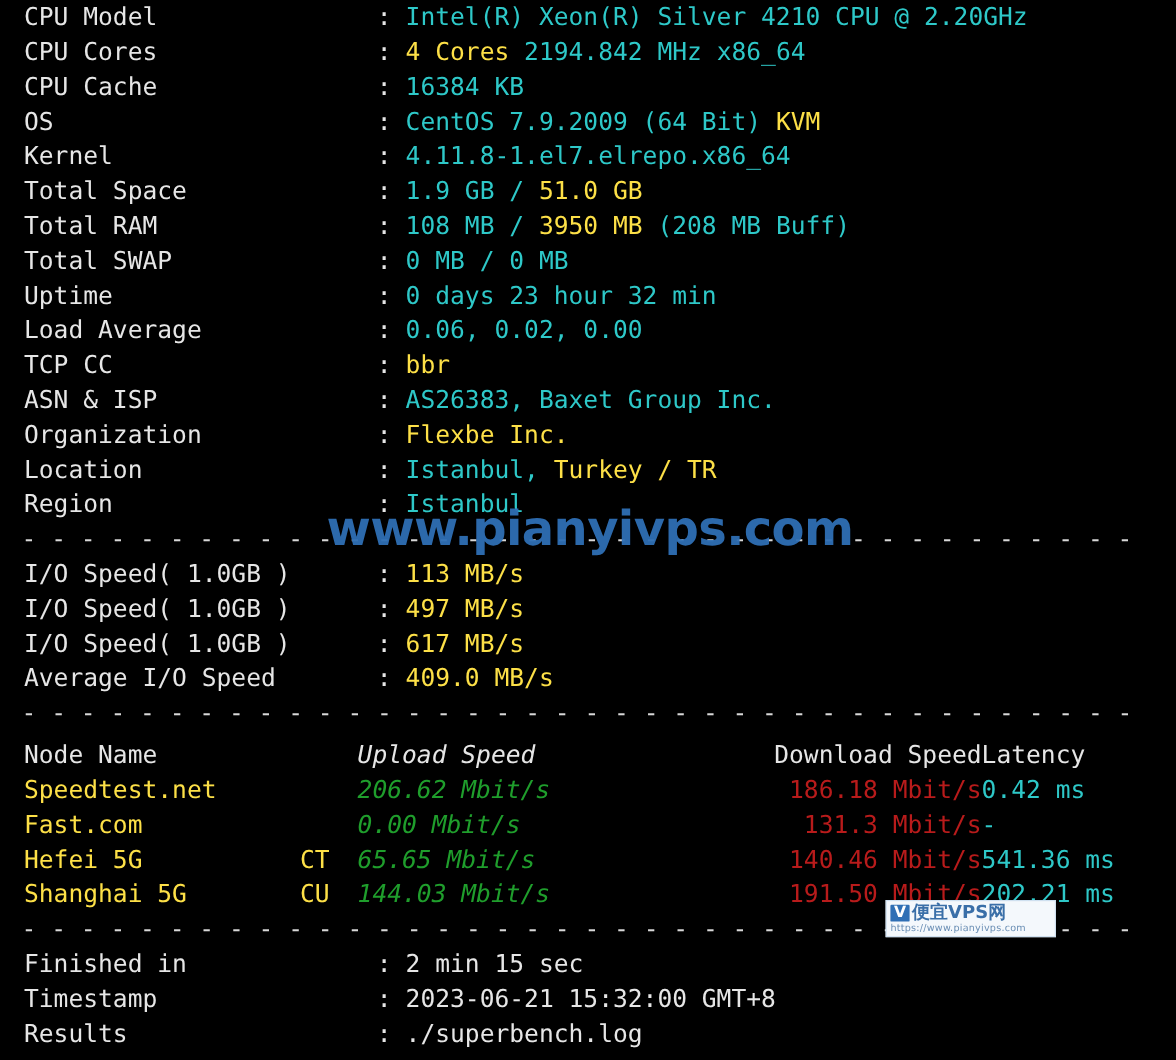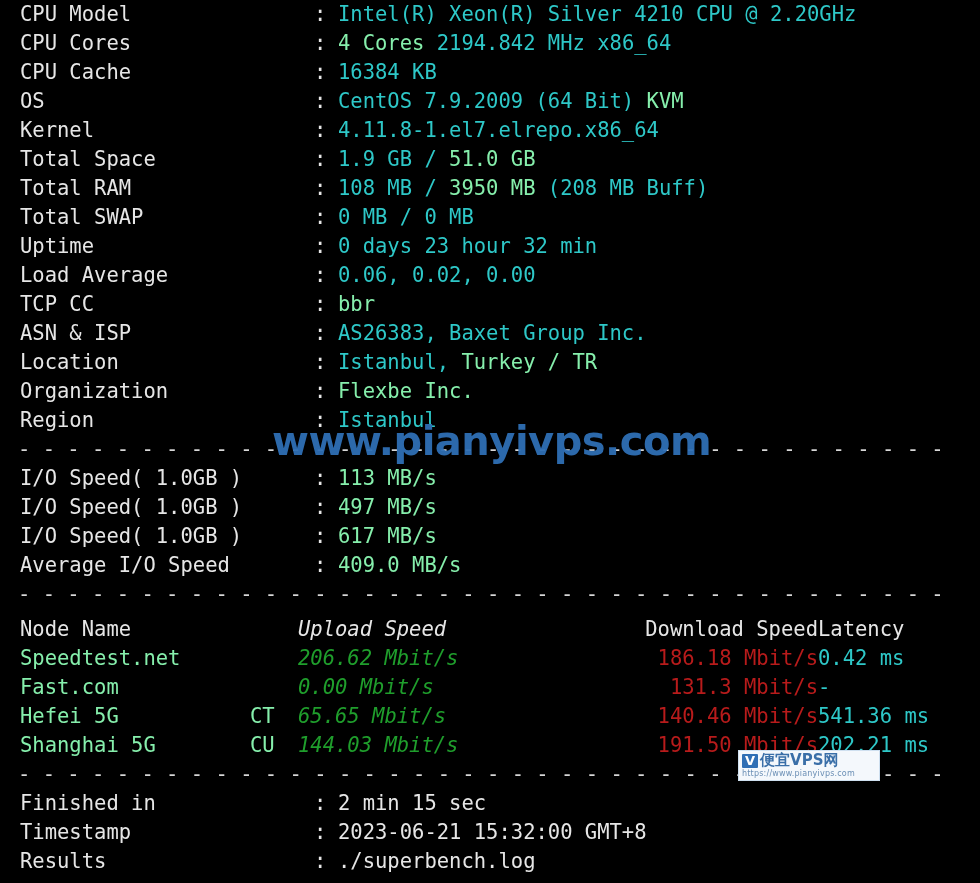--- a/index.html
+++ b/index.html
@@ -30,21 +30,21 @@
     font-size: 20.5px;
     letter-spacing: 0px;
     white-space: pre;
     padding-left: 20px;
     box-sizing: border-box;
   }
 
   
   .c-white  { color: #e6e6e6; }
   .c-cyan   { color: #2ec8c8; }
-  .c-yellow { color: #86efac; }
+  .c-yellow { color: #fde047; }
   .c-green  { color: #1f9e2c; }
   .c-red    { color: #b81b1b; }
 
   .label {
     display: inline-block;
     width: 294px;
     color: #e6e6e6;
   }
   .colon {
     display: inline-block;
@@ -139,22 +139,22 @@
       <div class="line"><span class="label">CPU Cache</span><span class="colon">:</span><span><span class="c-cyan">16384 KB</span></span></div>
       <div class="line"><span class="label">OS</span><span class="colon">:</span><span><span class="c-cyan">CentOS 7.9.2009 (64 Bit)</span><span class="c-white"> </span><span class="c-yellow">KVM</span></span></div>
       <div class="line"><span class="label">Kernel</span><span class="colon">:</span><span><span class="c-cyan">4.11.8-1.el7.elrepo.x86_64</span></span></div>
       <div class="line"><span class="label">Total Space</span><span class="colon">:</span><span><span class="c-cyan">1.9 GB</span><span class="c-cyan"> / </span><span class="c-yellow">51.0 GB</span></span></div>
       <div class="line"><span class="label">Total RAM</span><span class="colon">:</span><span><span class="c-cyan">108 MB</span><span class="c-cyan"> / </span><span class="c-yellow">3950 MB</span><span class="c-cyan"> (208 MB Buff)</span></span></div>
       <div class="line"><span class="label">Total SWAP</span><span class="colon">:</span><span><span class="c-cyan">0 MB / 0 MB</span></span></div>
       <div class="line"><span class="label">Uptime</span><span class="colon">:</span><span><span class="c-cyan">0 days 23 hour 32 min</span></span></div>
       <div class="line"><span class="label">Load Average</span><span class="colon">:</span><span><span class="c-cyan">0.06, 0.02, 0.00</span></span></div>
       <div class="line"><span class="label">TCP CC</span><span class="colon">:</span><span><span class="c-yellow">bbr</span></span></div>
       <div class="line"><span class="label">ASN &amp; ISP</span><span class="colon">:</span><span><span class="c-cyan">AS26383, Baxet Group Inc.</span></span></div>
+      <div class="line"><span class="label">Organization</span><span class="colon">:</span><span><span class="c-yellow">Flexbe Inc.</span></span></div>
       <div class="line"><span class="label">Location</span><span class="colon">:</span><span><span class="c-cyan">Istanbul</span><span class="c-cyan">, </span><span class="c-yellow">Turkey / TR</span></span></div>
-      <div class="line"><span class="label">Organization</span><span class="colon">:</span><span><span class="c-yellow">Flexbe Inc.</span></span></div>
       <div class="line"><span class="label">Region</span><span class="colon">:</span><span><span class="c-cyan">Istanbul</span></span></div>
     </div>
 
   <div class="sep-line">- - - - - - - - - - - - - - - - - - - - - - - - - - - - - - - - - - - - - - - - - - - - - - - - - - - - - - - - -</div>
 
   <div id="io-block">
       <div class="line"><span class="label">I/O Speed( 1.0GB )</span><span class="colon">:</span><span class="c-yellow">113 MB/s</span></div>
       <div class="line"><span class="label">I/O Speed( 1.0GB )</span><span class="colon">:</span><span class="c-yellow">497 MB/s</span></div>
       <div class="line"><span class="label">I/O Speed( 1.0GB )</span><span class="colon">:</span><span class="c-yellow">617 MB/s</span></div>
       <div class="line"><span class="label">Average I/O Speed</span><span class="colon">:</span><span class="c-yellow">409.0 MB/s</span></div>

